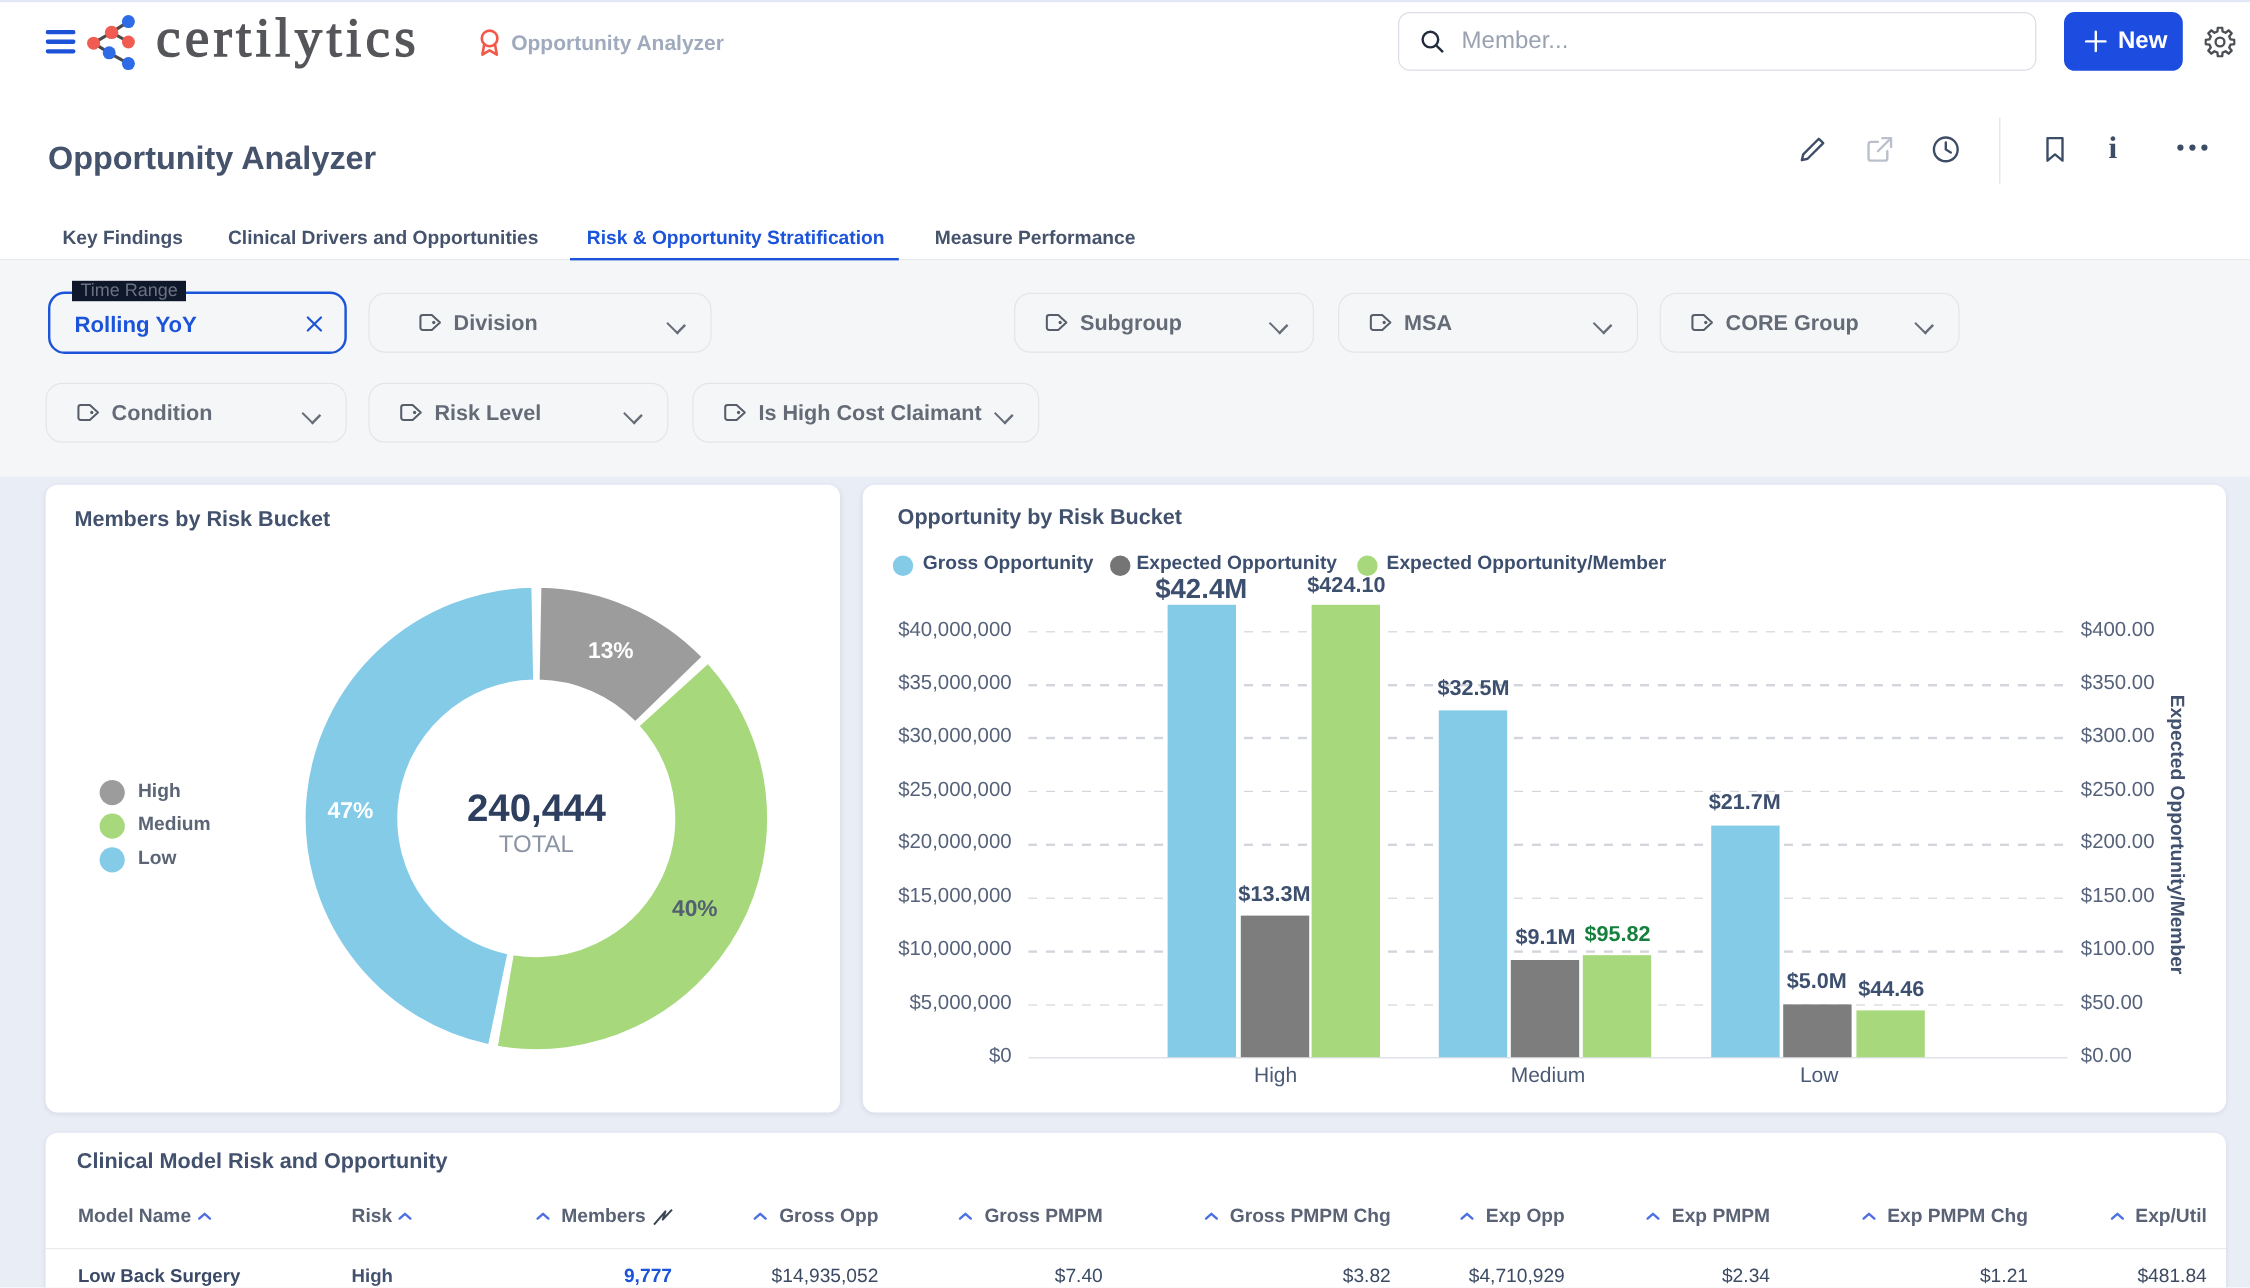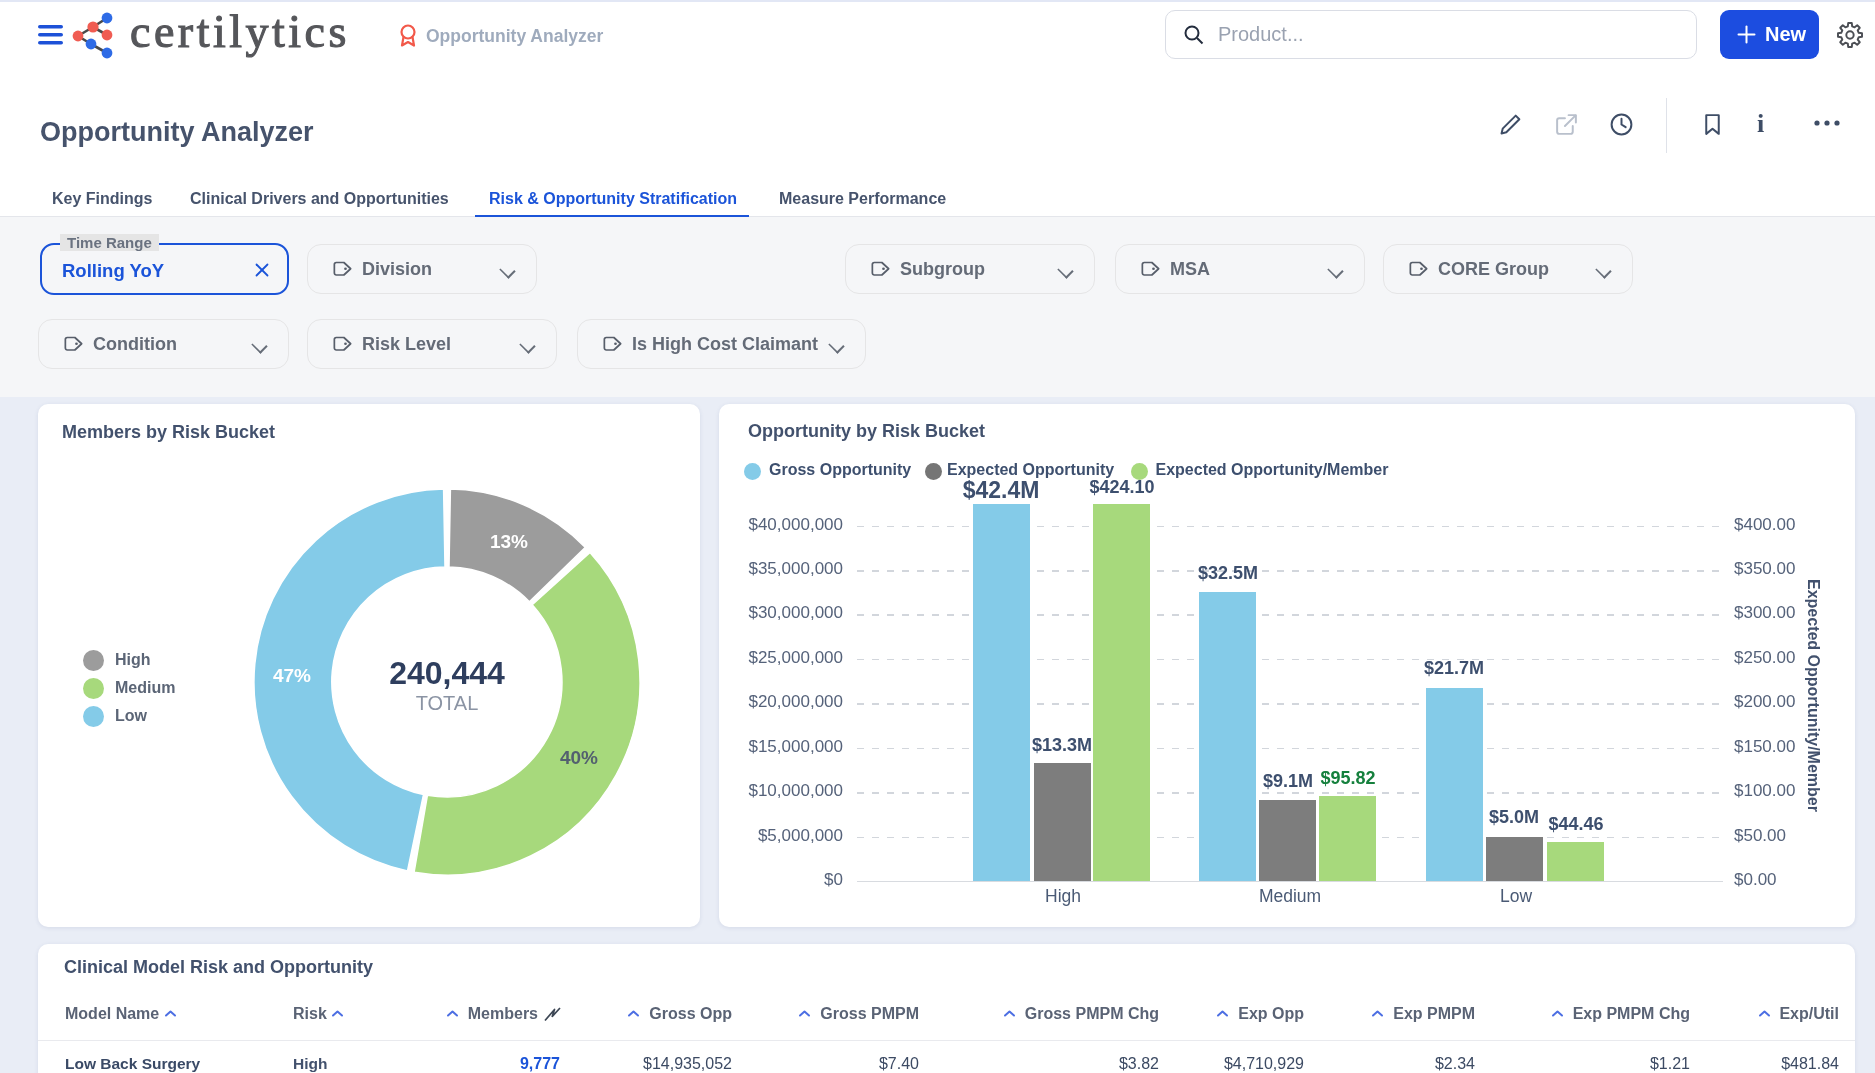--- a/index.html
+++ b/index.html
@@ -44,21 +44,21 @@
     <circle cx="9" cy="8" r="6.5"></circle>
     <path d="M4.5 13 L3 21.5 L9 18 L15 21.5 L13.5 13"></path>
   </svg>
   <div class="abs" style="left:426px; top:24px; font-size:17.5px; font-weight:700; color:#9fabbd;">Opportunity Analyzer</div>
 
   <div class="abs" style="left:1165px; top:8px; width:532px; height:49px; border:1.6px solid #dadde5; border-radius:10px; background:#fff;">
     <svg class="abs" style="left:17px; top:13px;" width="22" height="22" viewBox="0 0 22 22" fill="none" stroke="#232c3d" stroke-width="2">
       <circle cx="9" cy="9" r="6.5"></circle>
       <line x1="14" y1="14" x2="19.5" y2="19.5"></line>
     </svg>
-    <div class="abs" style="left:52px; top:12px; font-size:20px; color:#9aa2b1;">Product...</div>
+    <div class="abs" style="left:52px; top:12px; font-size:20px; color:#9aa2b1;">Member...</div>
   </div>
 
   <div class="abs" style="left:1720px; top:8px; width:99px; height:49px; background:#1c4de0; border-radius:9px;font-weight:bold;">
     <svg class="abs" style="left:17px; top:15px;" width="19" height="19" viewBox="0 0 19 19" stroke="#fff" stroke-width="2" stroke-linecap="round">
       <line x1="9.5" y1="1.5" x2="9.5" y2="17.5"></line>
       <line x1="1.5" y1="9.5" x2="17.5" y2="9.5"></line>
     </svg>
     <div class="abs" style="left:45px; top:13px; font-size:20px; color:#fff;">New</div>
   </div>
 
@@ -105,28 +105,28 @@
   <div class="abs" style="left:52px; top:7.5px; font-size:16px; font-weight:700; color:#46536c;">Key Findings</div>
   <div class="abs" style="left:190px; top:7.5px; font-size:16px; font-weight:700; color:#46536c;">Clinical Drivers and Opportunities</div>
   <div class="abs" style="left:489px; top:7.5px; font-size:16px; font-weight:700; color:#1b54d9;">Risk &amp; Opportunity Stratification</div>
   <div class="abs" style="left:475px; top:32.5px; width:274px; height:3.5px; background:#1b54d9;"></div>
   <div class="abs" style="left:779px; top:7.5px; font-size:16px; font-weight:700; color:#46536c;">Measure Performance</div>
 </div>
 
 <div class="abs" id="filters" style="left:0; top:217px; width:1875px; height:180px; background:#f5f6f8;">
 
   <div class="abs" style="left:40px; top:26px; width:249px; height:52px; border:2px solid #1b54d9; border-radius:14px;">
-    <div class="abs" style="left:18px; top:-11px; background:#e5e5e5; padding:0 7px; font-size:15px; font-weight:700; color:#6a7280;">Time Range</div>
+    <div class="abs" style="left:18px; top:-11px; background:#0f172a; padding:0 7px; font-size:15px; font-weight:400; color:#6a7280;">Time Range</div>
     <div class="abs" style="left:20px; top:15px; font-size:18.5px; font-weight:700; color:#1b54d9;">Rolling YoY</div>
     <svg class="abs" style="left:212px; top:17px;" width="16" height="16" viewBox="0 0 16 16" stroke="#1b54d9" stroke-width="1.8" stroke-linecap="round">
       <line x1="2.5" y1="2.5" x2="13.5" y2="13.5"></line>
         <line x1="13.5" y1="2.5" x2="2.5" y2="13.5"></line>
     </svg>
   </div>
-  <div class="filterbox" style="left:307px; top:27px; width:230px;">
+  <div class="filterbox" style="left:307px; top:27px; width:286px;padding-left:16px;">
       <svg class="ftag" width="19" height="15.5" viewBox="0 0 21 17" fill="none" stroke="#575e6a" stroke-width="1.9" stroke-linejoin="round">
         <path d="M3.6 1.6 H12 L19.5 8.5 L12 15.4 H3.6 A2.1 2.1 0 0 1 1.5 13.3 V3.7 A2.1 2.1 0 0 1 3.6 1.6 Z"></path>
         <circle cx="13.8" cy="8.5" r="1.5" fill="#575e6a" stroke="none"></circle>
       </svg>
       <span class="flab">Division</span>
       <span class="fchev"></span>
     </div>
   <div class="filterbox" style="left:845px; top:27px; width:250px;">
       <svg class="ftag" width="19" height="15.5" viewBox="0 0 21 17" fill="none" stroke="#575e6a" stroke-width="1.9" stroke-linejoin="round">
         <path d="M3.6 1.6 H12 L19.5 8.5 L12 15.4 H3.6 A2.1 2.1 0 0 1 1.5 13.3 V3.7 A2.1 2.1 0 0 1 3.6 1.6 Z"></path>

